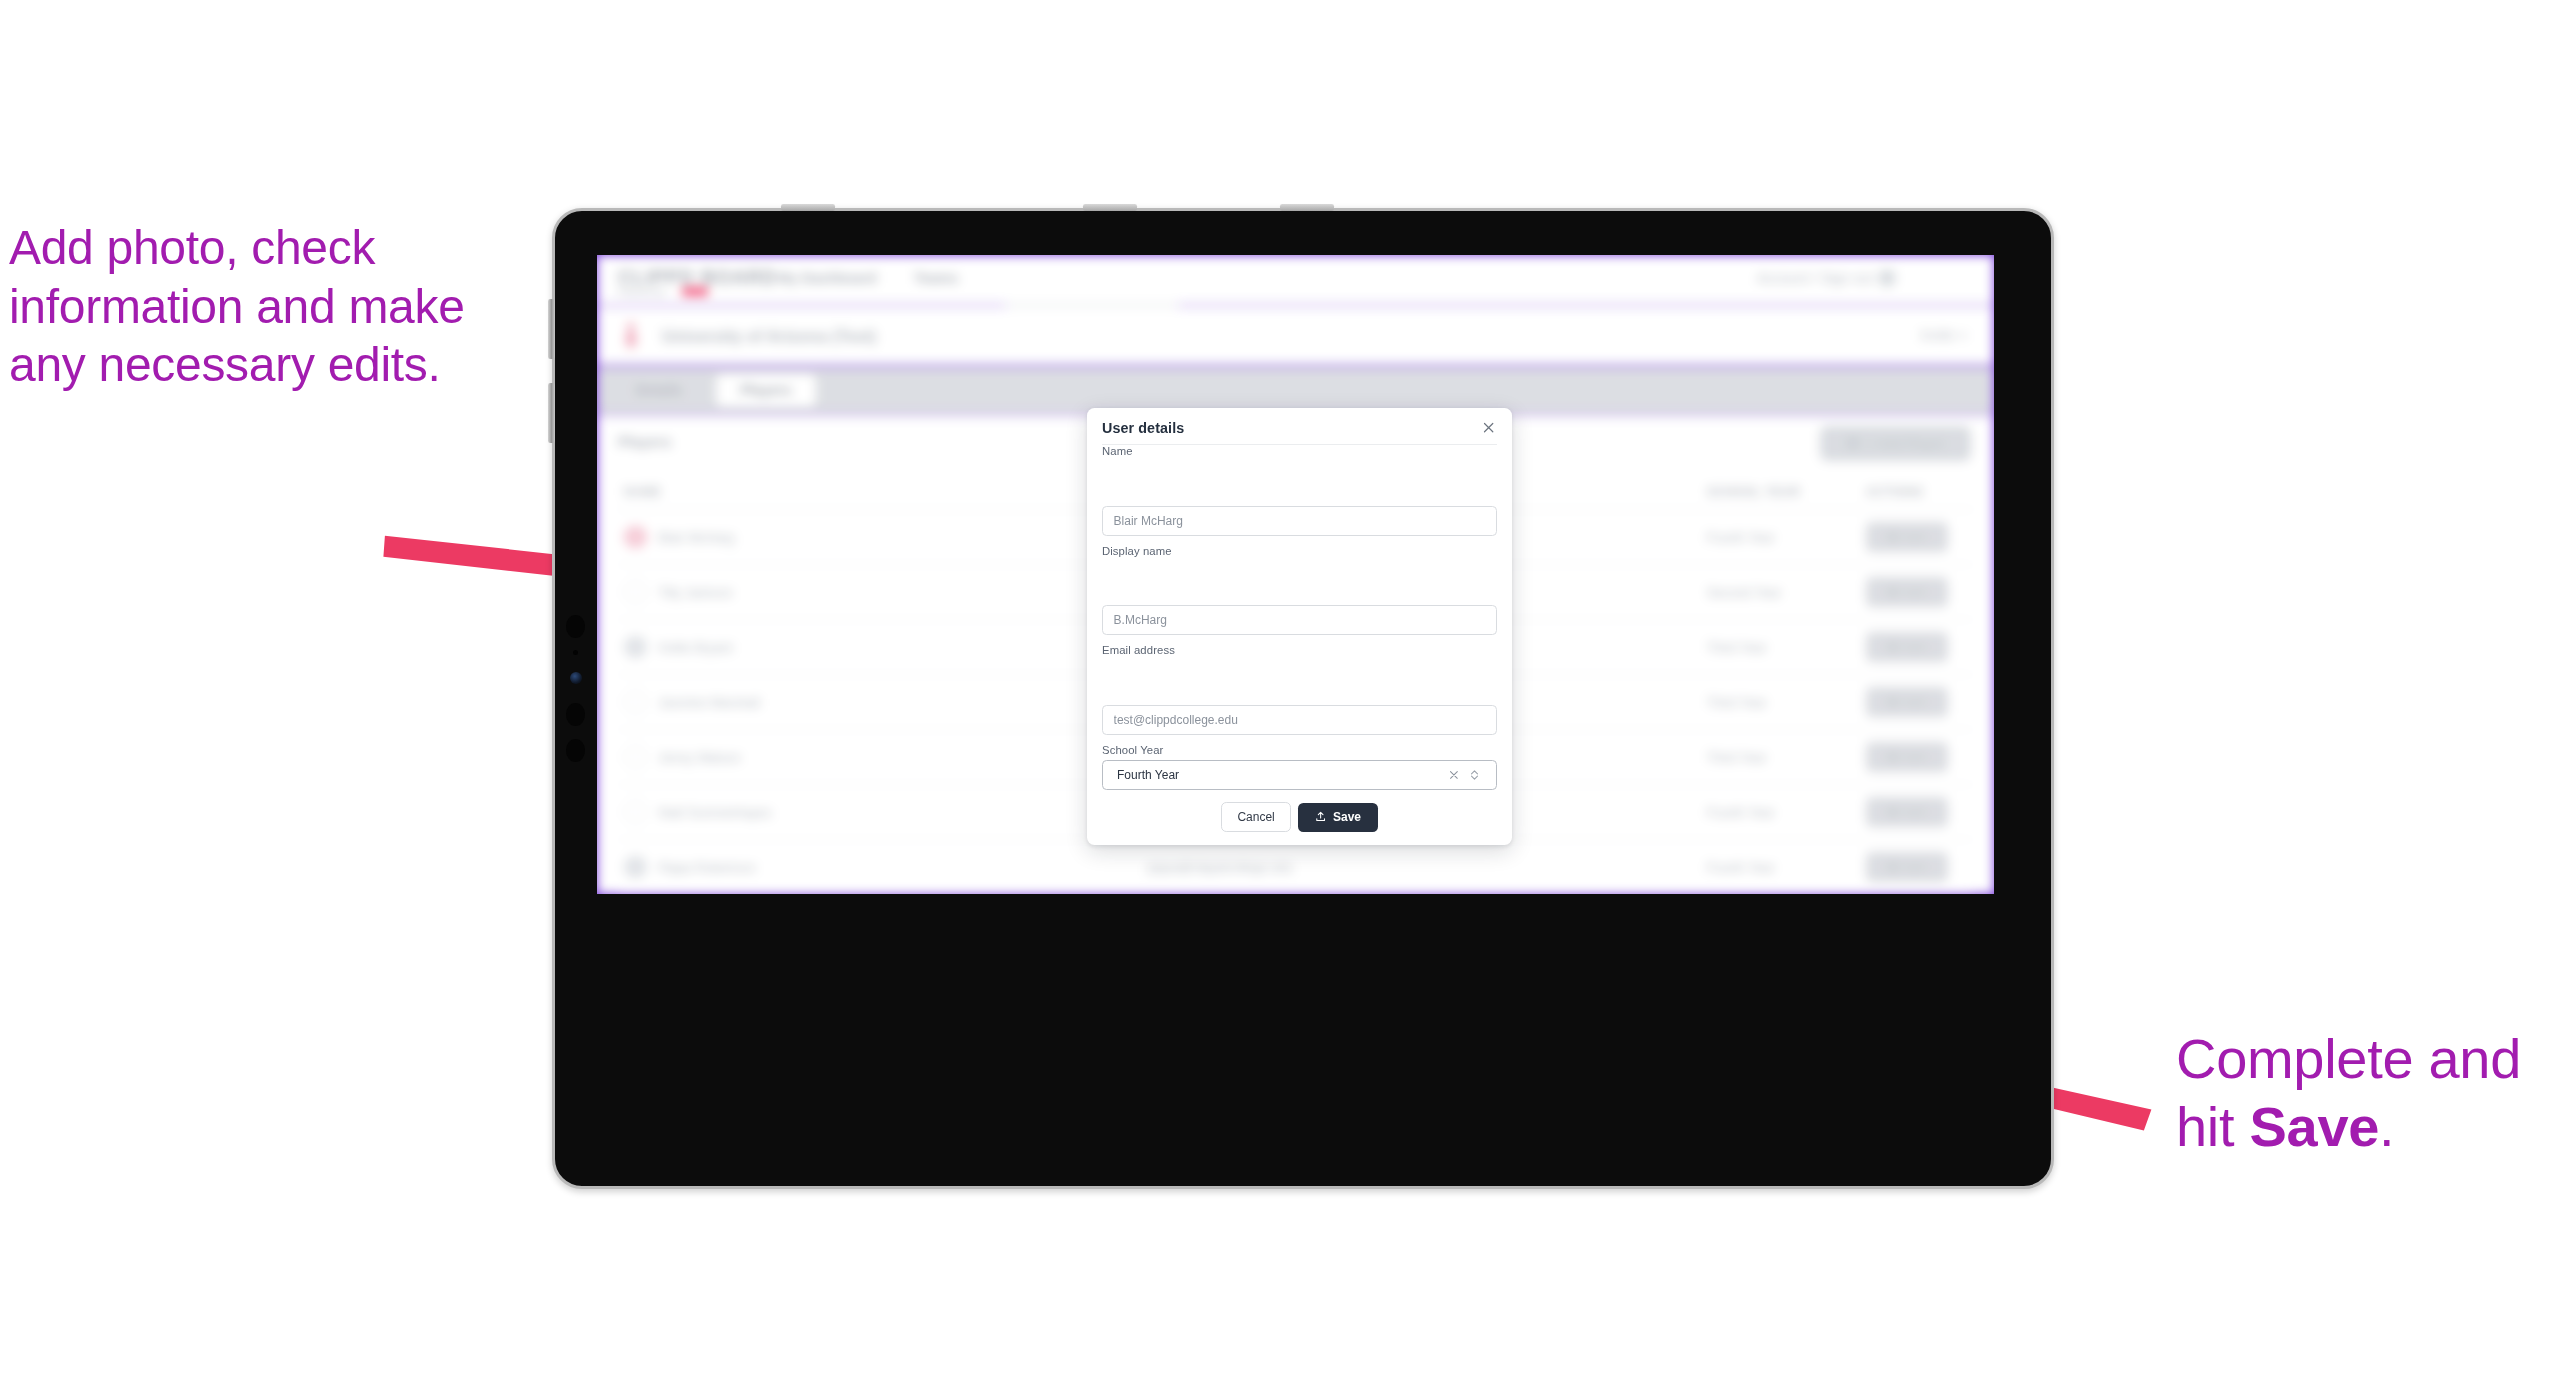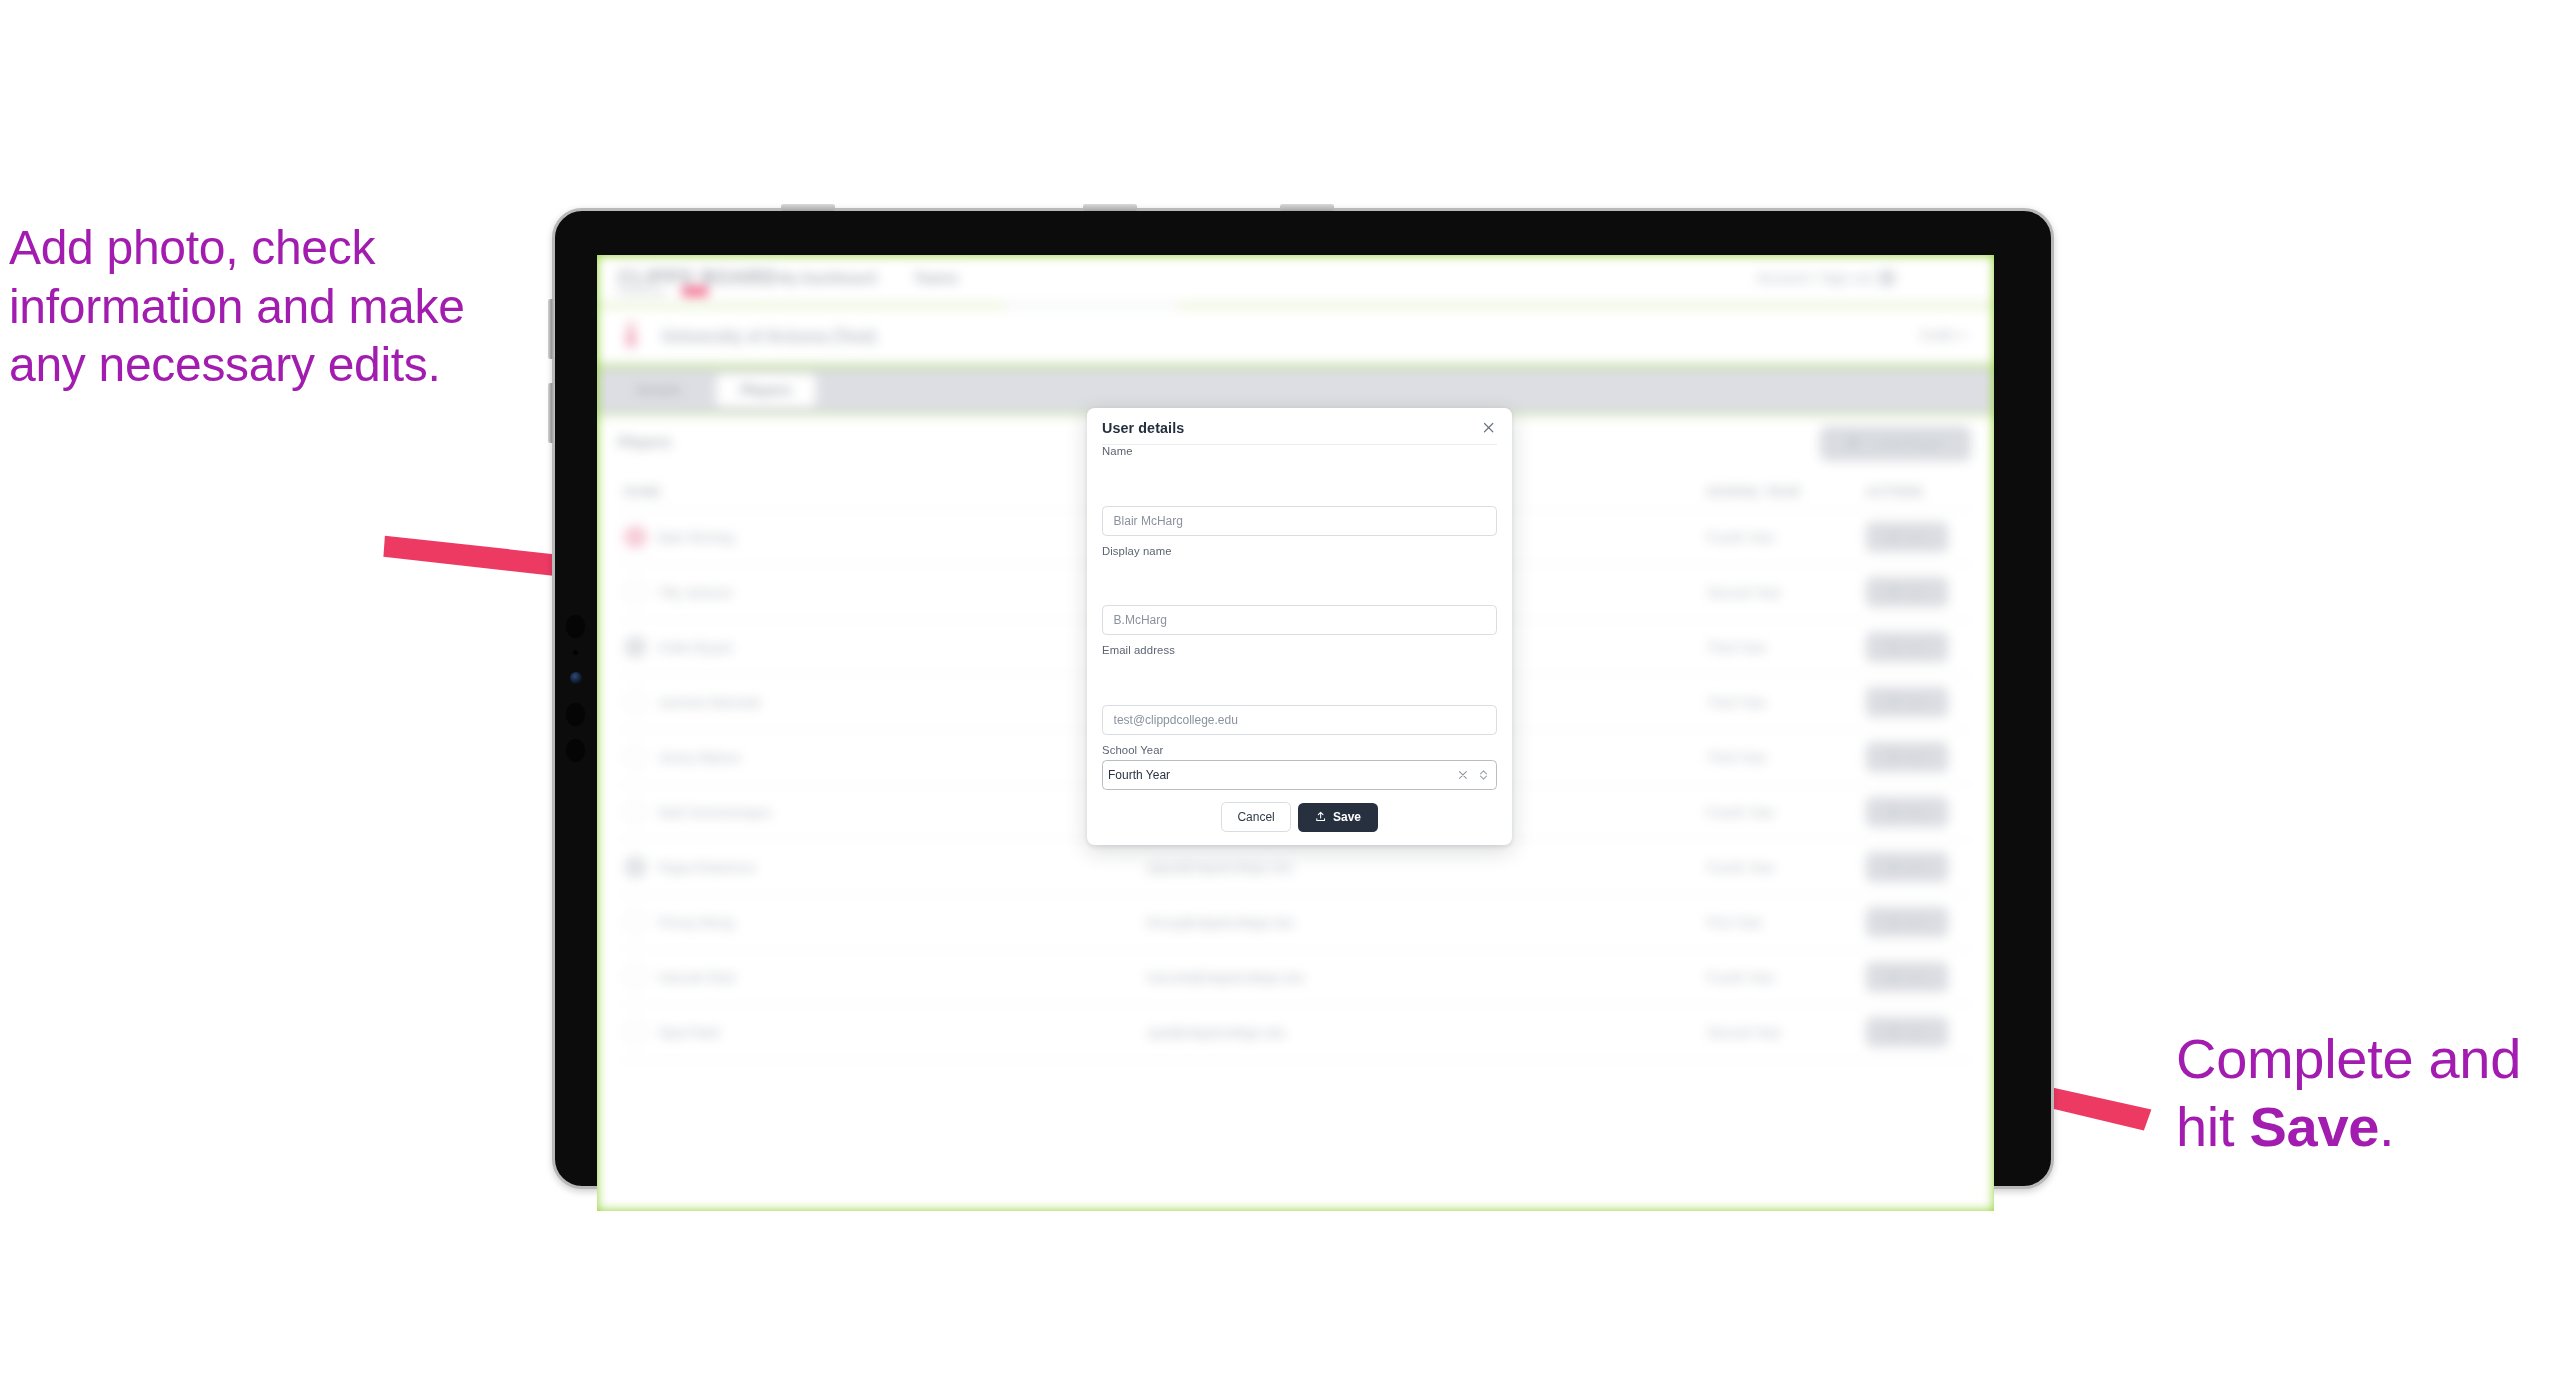--- a/index.html
+++ b/index.html
@@ -90,22 +90,22 @@
               background: radial-gradient(circle at 40% 35%, #2d4a78 0%, #101a2c 60%, #050505 100%); }
   #cam-2 { left: 10.6px; top: 492px; width: 19.6px; height: 22.6px; }
   #cam-3 { left: 10.6px; top: 528px; width: 19.6px; height: 22.6px; }
 
   
   #screen {
     position: absolute;
     left: 42px;
     top: 44px;
     width: 1397px;
-    height: 956px;
-    background: #84cc16;
+    height: 639px;
+    background: #6d28d9;
     overflow: hidden;
   }
 
   
   .blurred {
     filter: blur(5.3px);
     -webkit-filter: blur(5.3px);
   }
 
   
@@ -318,21 +318,21 @@
     font-size: 12px; color: #8b929c;
     font-family: "Liberation Sans", sans-serif;
     outline: none;
     margin-top: 44px;
   }
   .field-input::placeholder { color: #8b929c; }
 
   #school-year-control {
     position: relative; width: 100%; height: 30px;
     border: 0.8px solid #b8bdc4; border-radius: 4.5px; background: #ffffff;
-    display: flex; align-items: center; padding: 0 5px;
+    display: flex; align-items: center; padding: 0 14px;
   }
   #school-year-value {
     font-size: 12px; color: #2c3543; font-weight: 500; flex: 1;
   }
   #school-year-clear {
     width: 16.6px; height: 16.6px; cursor: pointer;
     display: flex; align-items: center; justify-content: center; margin-right: 4.5px;
   }
   #school-year-stepper {
     width: 15px; height: 16.6px; cursor: pointer;

